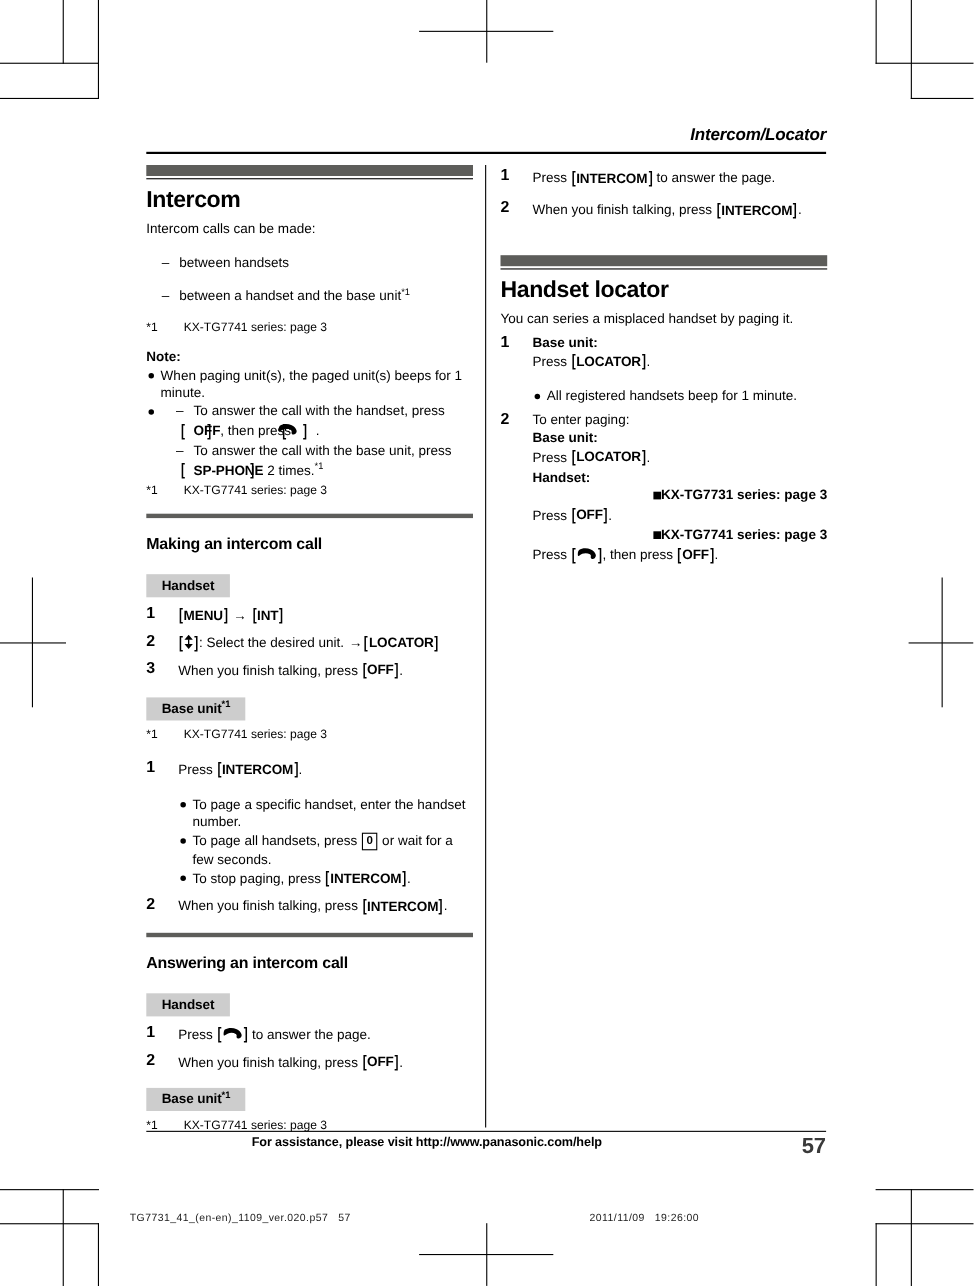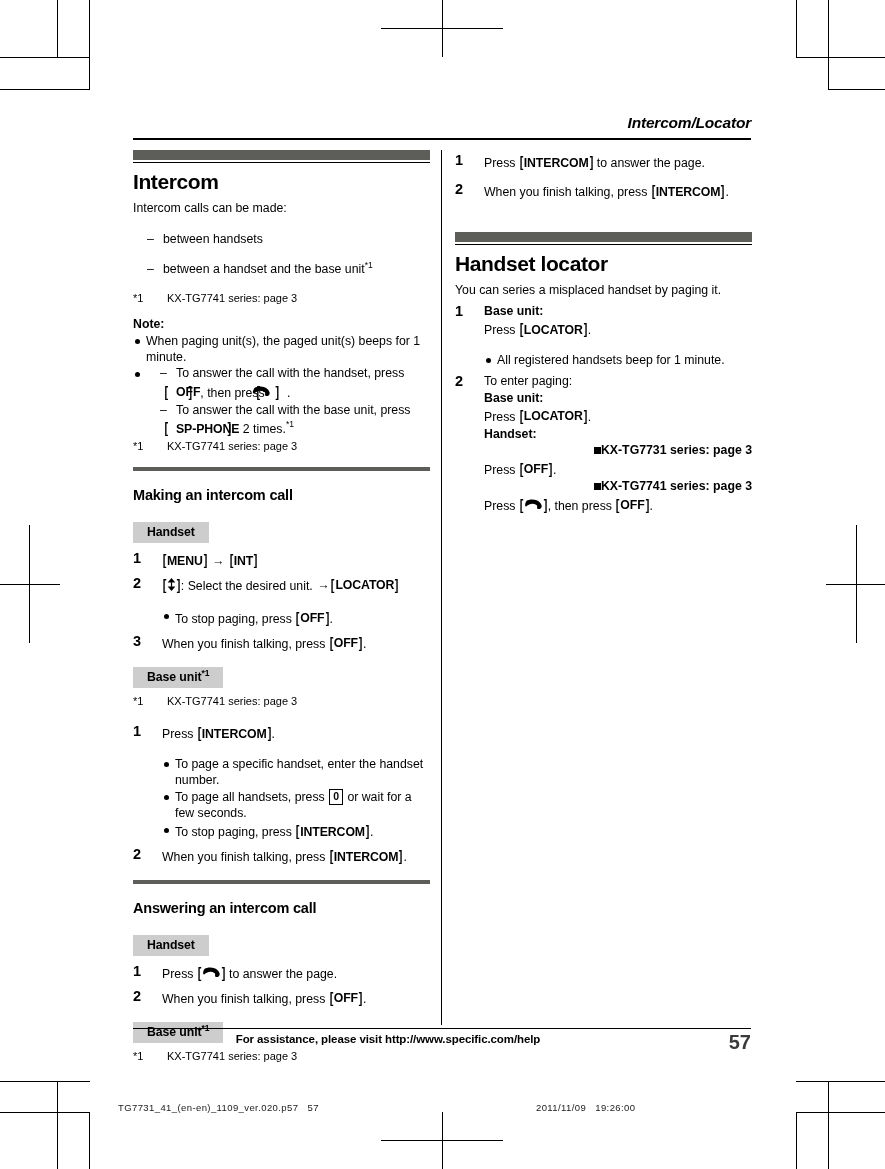--- a/index.html
+++ b/index.html
@@ -230,23 +230,20 @@
           <span class="arrow">→</span>
           <span class="key"><span class="br">[</span><span>INT</span><span class="br">]</span></span>
         </li>
         <li>
           <span class="num">2</span>
           <span class="key"><span class="br">[</span><span class="updown"><svg viewBox="0 0 9 13" width="9" height="13">
                   <path d="M4.5 0 L8.3 4.6 L0.7 4.6 Z" fill="#000"></path>
                   <path d="M4.5 13 L0.7 8.4 L8.3 8.4 Z" fill="#000"></path>
                   <rect x="3.9" y="4.2" width="1.2" height="4.6" fill="#000"></rect>
                 </svg></span><span class="br">]</span></span><span>: Select the desired unit. </span><span class="arrow">→</span><span class="key"><span class="br">[</span><span>LOCATOR</span><span class="br">]</span></span>
-          <ul class="bul">
-            <li><span>To stop paging, press </span><span class="key"><span class="br">[</span><span>OFF</span><span class="br">]</span></span><span>.</span></li>
-          </ul>
         </li>
         <li>
           <span class="num">3</span>
           <span>When you finish talking, press </span><span class="key"><span class="br">[</span><span>OFF</span><span class="br">]</span></span><span>.</span>
         </li>
       </ol>
 
       <div class="tag"><span>Base unit</span><sup>*1</sup></div>
 
       <p class="fnote"><span class="fn-mark">*1</span><span>KX-TG7741 series: page 3</span></p>
@@ -337,19 +334,19 @@
           <p class="sqhead"><span class="sq"><i></i></span><span>KX-TG7741 series: page 3</span></p>
           <span>Press </span><span class="key"><span class="br">[</span><span class="talkglyph"><svg viewBox="0 0 17 11" width="17" height="11">
                   <path d="M1.4 2.0 C4.2 0.2 8.5 -0.1 12.2 1.6 C14.6 2.7 16.1 4.6 16.6 6.4 C16.9 7.5 16.5 8.6 15.6 9.4 C14.8 10.1 13.7 10.3 12.9 9.9 C12.1 9.5 11.9 8.6 12.1 7.8 C12.3 7.0 12.1 6.4 11.3 5.9 C9.4 4.7 6.5 4.5 4.3 5.5 C3.1 6.0 2.2 6.6 1.5 7.2 C1.0 7.6 0.4 7.4 0.2 6.8 C-0.1 5.5 0.3 3.6 1.4 2.0 Z" fill="#000"></path>
                 </svg></span><span class="br">]</span></span><span>, then press </span><span class="key"><span class="br">[</span><span>OFF</span><span class="br">]</span></span><span>.</span>
         </li>
       </ol>
     </div>
   </div>
 
   <div class="footer-rule"></div>
-  <div class="footer-text">For assistance, please visit http://www.specific.com/help</div>
+  <div class="footer-text">For assistance, please visit http://www.panasonic.com/help</div>
   <div class="page-num">57</div>
 
   <div class="slugline slug-left">TG7731_41_(en-en)_1109_ver.020.p57   57</div>
   <div class="slugline slug-right">2011/11/09   19:26:00</div>
 
 </div>
 
 </body></html>

